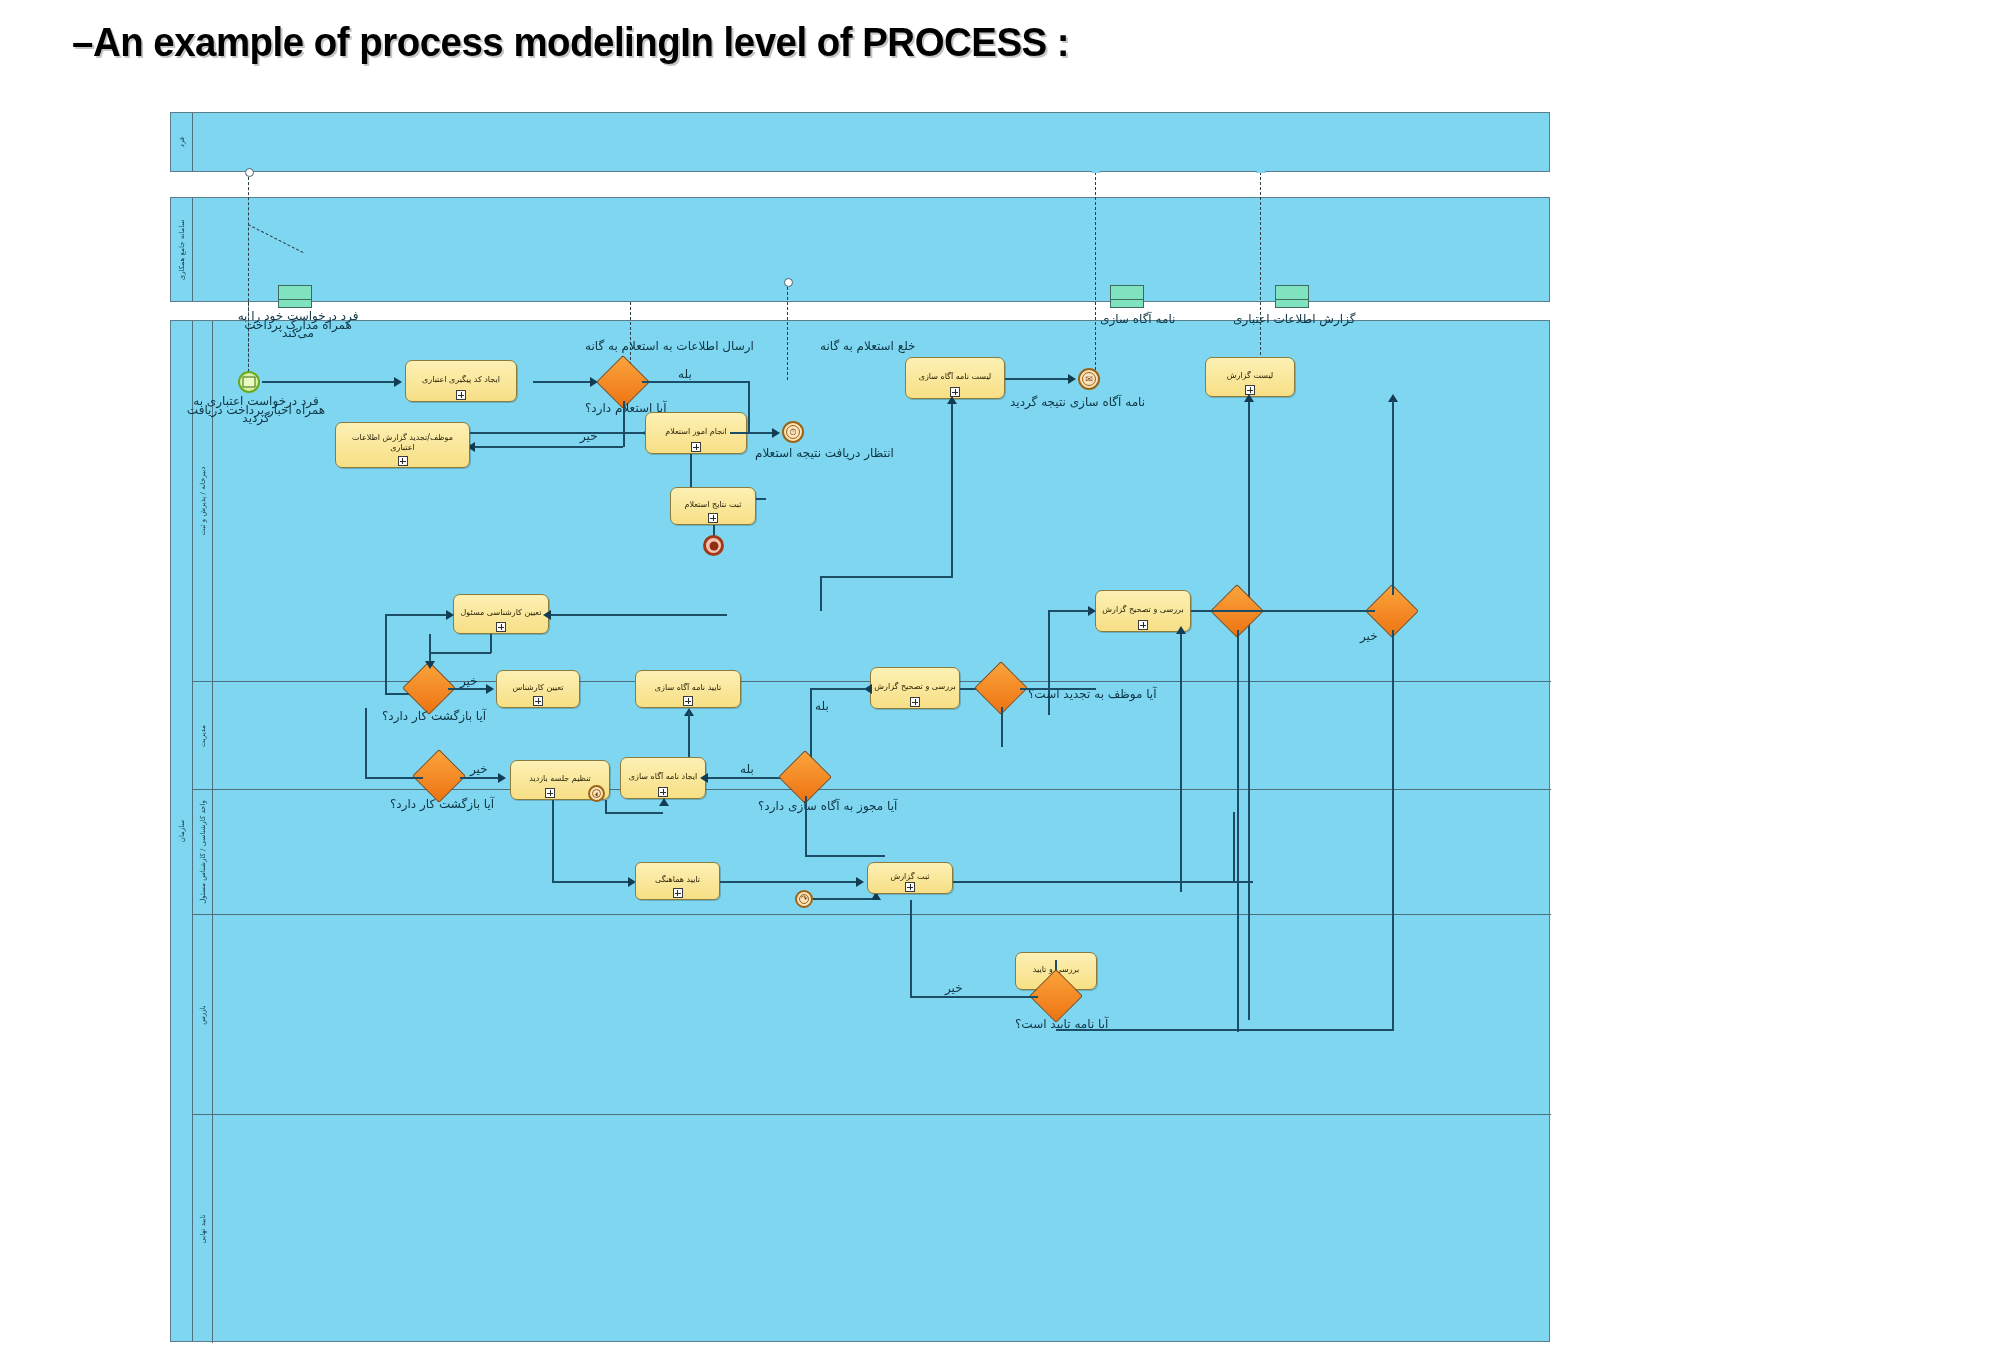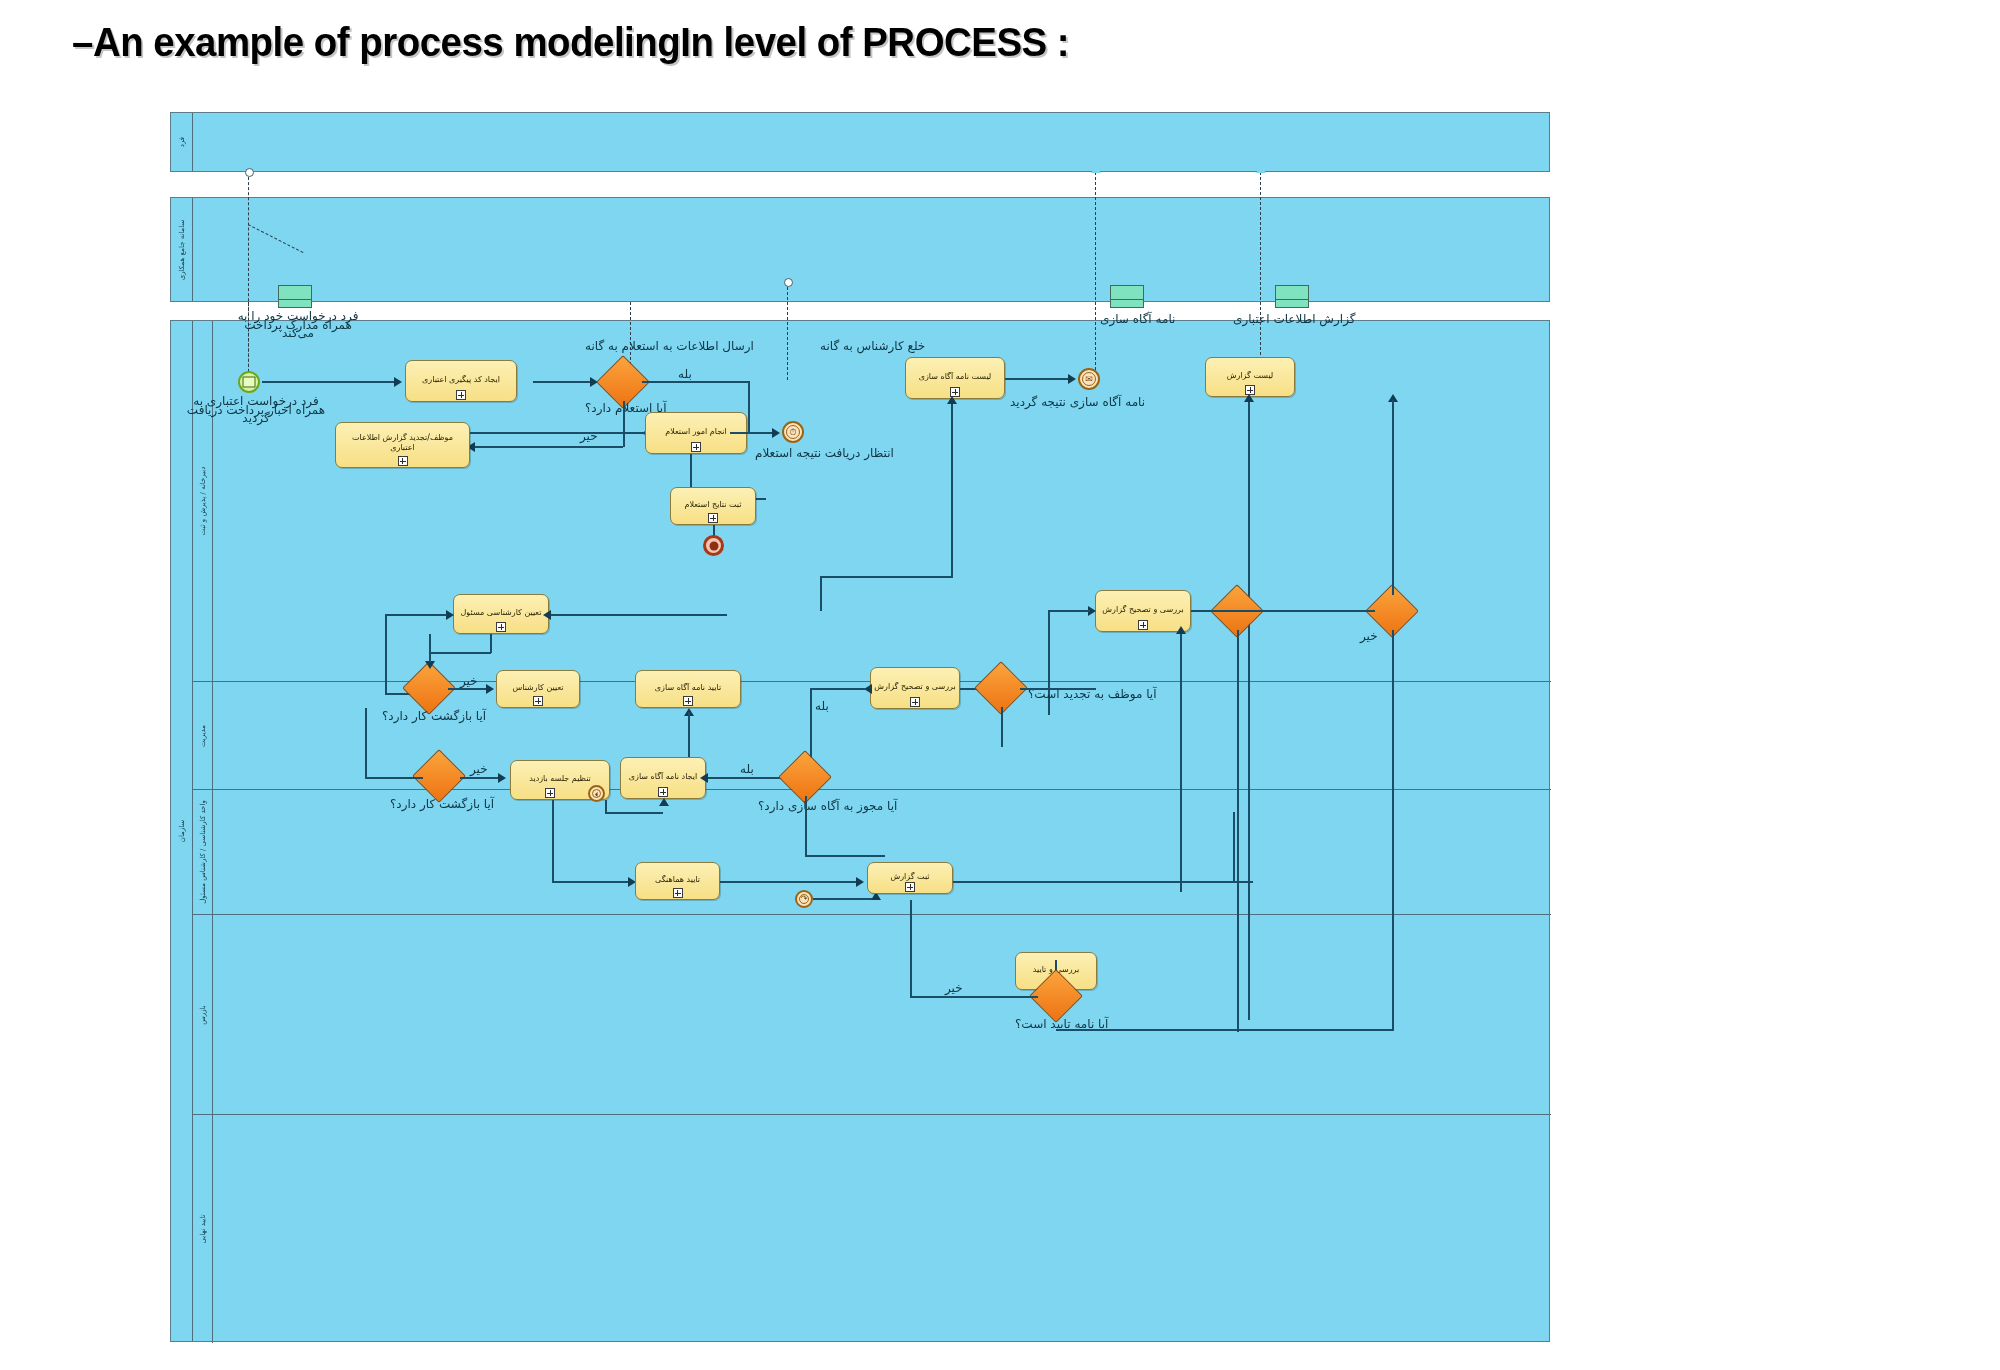--- a/index.html
+++ b/index.html
@@ -250,21 +250,21 @@
         <div class="plus"></div>
       </div>
       <div class="flow h" style="left:300px;top:320px;width:175px;"></div>
 
       <div class="task" style="left:475px;top:300px;width:102px;height:42px;">
         <div class="lbl">انجام امور استعلام</div>
         <div class="plus"></div>
       </div>
 
       <div class="ann" style="left:415px;top:230px;">ارسال اطلاعات به استعلام به گانه</div>
-      <div class="ann" style="left:650px;top:230px;">خلع کارشناس به گانه</div>
+      <div class="ann" style="left:650px;top:230px;">خلع استعلام به گانه</div>
 
       <div class="flow h" style="left:560px;top:320px;width:46px;"></div>
       <div class="arrow arr-r" style="left:602px;top:316px;"></div>
       <div class="evt evt-inter" style="left:612px;top:309px;">
         <div class="evt-glyph">⏱</div>
       </div>
       <div class="ann" style="left:585px;top:337px;">انتظار دریافت نتیجه استعلام</div>
 
       <div class="flow v" style="left:520px;top:342px;height:45px;"></div>
       <div class="flow h" style="left:520px;top:386px;width:76px;"></div>
@@ -396,21 +396,21 @@
 
       <div class="gateway" style="left:616px;top:646px;"></div>
       <div class="ann" style="left:588px;top:690px;">آیا مجوز به آگاه سازی دارد؟</div>
       <div class="flow v" style="left:635px;top:684px;height:60px;"></div>
       <div class="flow h" style="left:635px;top:743px;width:80px;"></div>
 
       <div class="flow v" style="left:382px;top:688px;height:82px;"></div>
       <div class="flow h" style="left:382px;top:769px;width:80px;"></div>
       <div class="arrow arr-r" style="left:458px;top:765px;"></div>
 
-      <div class="task" style="left:465px;top:750px;width:85px;height:38px;">
+      <div class="task" style="left:465px;top:750px;width:85px;height:38px;border-radius:6px;">
         <div class="lbl">تایید هماهنگی</div>
         <div class="plus"></div>
       </div>
       <div class="flow h" style="left:550px;top:769px;width:140px;"></div>
       <div class="arrow arr-r" style="left:686px;top:765px;"></div>
 
       <div class="evt evt-inter" style="left:625px;top:778px;width:18px;height:18px;">
         <div class="evt-glyph" style="font-size:8px;">↷</div>
       </div>
       <div class="flow h" style="left:643px;top:786px;width:62px;"></div>

